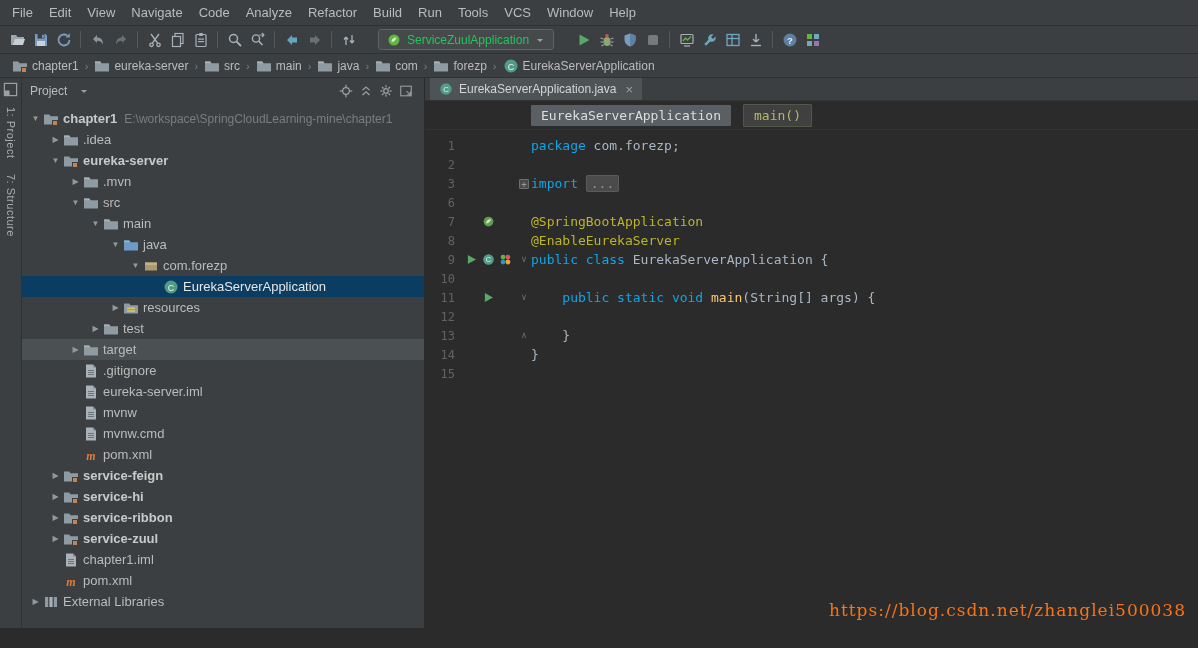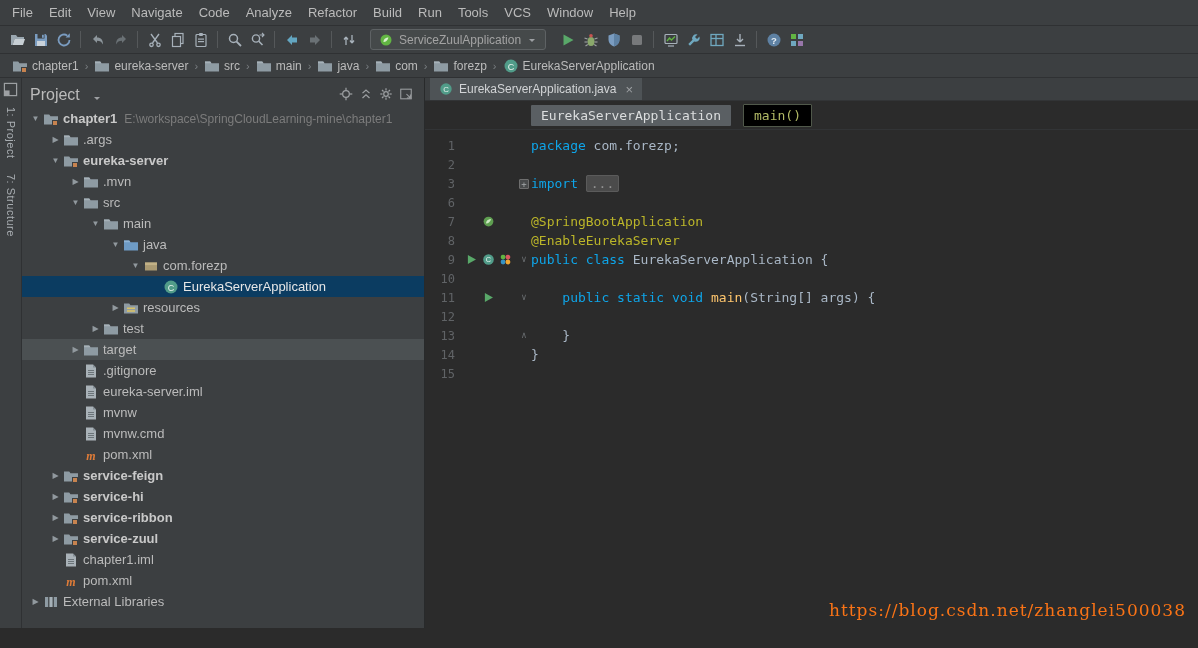--- a/index.html
+++ b/index.html
@@ -6,37 +6,37 @@
   html,body{width:1198px;height:648px;overflow:hidden}
   body{background:#2B2B2B;font-family:"Liberation Sans",sans-serif;color:#BBBBBB;-webkit-font-smoothing:antialiased}
   .app{width:1198px;height:628px;display:flex;flex-direction:column}
 
   
   .menubar{height:26px;background:#3C3F41;display:flex;align-items:center;padding:0 4px;font-size:13px;border-bottom:1px solid #2F3133;flex:none}
   .menu-item{padding:3px 8px;color:#BBBBBB;cursor:default}
   .toolbar{height:28px;background:#3C3F41;display:flex;align-items:center;padding:0 6px;border-bottom:1px solid #2F3133;flex:none}
   .tb-btn{width:23px;height:23px;border:none;background:transparent;display:inline-flex;align-items:center;justify-content:center;flex:none}
   .tb-sep{width:1px;height:17px;background:#55585A;margin:0 5px;flex:none}
-  .combo{height:21px;display:flex;align-items:center;gap:5px;padding:0 7px;margin:0 10px;min-width:172px;border:1px solid #5E6264;border-radius:3px;background:#45494A;font-size:12px;color:#a3a3a3;flex:none}
+  .combo{height:21px;display:flex;align-items:center;gap:5px;padding:0 7px;margin:0 18px;min-width:172px;border:1px solid #5E6264;border-radius:3px;background:#45494A;font-size:12px;color:#22c55e;flex:none}
   .combo-label{flex:1;white-space:nowrap}
   .combo-caret{display:inline-flex;width:12px;height:12px}
   .combo-caret svg{width:100%;height:100%}
   .navbar{height:24px;background:#3C3F41;display:flex;align-items:center;padding:0 10px;font-size:12px;border-bottom:1px solid #2F3133;flex:none}
   .crumb{display:inline-flex;align-items:center;gap:4px;padding:1px 2px;white-space:nowrap}
   .crumb-sep{color:#7A7F82;margin:0 4px;font-size:11px}
 
   
   .main{flex:1;display:flex;min-height:0}
   .stripe{width:22px;background:#3C3F41;border-right:1px solid #2F3133;display:flex;flex-direction:column;align-items:center;padding-top:4px;flex:none}
   .stripe-icon{width:15px;height:15px;display:inline-flex;margin-bottom:10px}
   .stripe-icon svg{width:100%;height:100%}
   .stripe-btn{writing-mode:vertical-rl;font-size:11px;color:#A9AEB2;margin-bottom:16px;letter-spacing:.5px;white-space:nowrap}
 
   .project{width:403px;background:#3C3F41;border-right:1px solid #282A2B;display:flex;flex-direction:column;flex:none}
-  .panel-header{height:26px;display:flex;align-items:flex-end;padding:0 8px;font-size:16px;gap:11px;flex:none}
+  .panel-header{height:26px;display:flex;align-items:center;padding:0 8px;font-size:12px;gap:11px;flex:none}
   .panel-title{color:#BBBBBB}
   .ph-caret{display:inline-flex;width:12px;height:12px}
   .ph-caret svg{width:100%;height:100%}
   .panel-spacer{flex:1}
   .ph-btn{width:20px;height:20px;border:none;background:transparent;display:inline-flex;align-items:center;justify-content:center;flex:none}
   .ph-btn .icn{width:14px;height:14px}
 
   .tree{flex:1;overflow:hidden;font-size:13px;padding-top:4px}
   .tree-row{height:21px;display:flex;align-items:center;white-space:nowrap;cursor:default}
   .tree-row.selected{background:#0B3C61}
@@ -51,21 +51,21 @@
 
   
   .editor{flex:1;display:flex;flex-direction:column;background:#2B2B2B;min-width:0;position:relative}
   .tabbar{height:23px;background:#3C3F41;display:flex;align-items:stretch;padding-left:5px;border-bottom:1px solid #323436;flex:none}
   .tab{background:#4E5356;display:flex;align-items:center;gap:6px;padding:0 9px;font-size:12px;color:#D2D4D6}
   .tab .icn{width:14px;height:14px}
   .tab-close{color:#9DA0A3;font-size:13px;margin-left:3px;line-height:1}
   .crumbsrow{height:29px;display:flex;align-items:center;padding-left:106px;gap:12px;border-bottom:1px solid #323436;flex:none;font-family:"DejaVu Sans Mono",monospace;font-size:13px}
   .chip{padding:3px 10px;border-radius:1px}
   .chip-class{background:#5A5F63;color:#DCDEDF}
-  .chip-method{background:#000000;color:#B3BB66;border:1px solid #50584A}
+  .chip-method{background:#404040;color:#B3BB66;border:1px solid #50584A}
 
   .code{flex:1;position:relative;font-family:"DejaVu Sans Mono",monospace;font-size:13px;padding-top:6px;overflow:hidden}
   .cline{height:19px;display:flex;align-items:center}
   .lnum{width:34px;text-align:right;color:#606366;font-size:12px;flex:none;padding-right:4px}
   .gicons{width:58px;flex:none;display:flex;align-items:center;gap:4px;justify-content:center}
   .g-btn{width:13px;height:13px;display:inline-flex}
   .g-btn svg{width:100%;height:100%}
   .fold{width:14px;flex:none;color:#6A6E71;font-size:9px;text-align:center;line-height:1}
   .plusbox{display:inline-block;width:10px;height:10px;line-height:9px;border:1px solid #6E6E6E;background:#494B4C;color:#A5A8AA;font-size:9px;text-align:center;border-radius:1px}
   .ctext{white-space:pre;position:relative;flex:1;color:#A9B7C6}
@@ -487,21 +487,21 @@
             <span class="t-suffix">E:\workspace\SpringCloudLearning-mine\chapter1</span>
           </div>
           <div class="tree-row" style="padding-left: 26px;">
             <span class="arrow">▶</span>
             <span class="icn t-icon">
               <svg viewBox="0 0 16 16">
                 <path fill="#8E9BA3" d="M1 3.5h5.2l1.3 1.7H15v8.3H1z"></path>
                 <path fill="#A6B1B8" d="M1 3.5h5.2l1.3 1.7H1z"></path>
               </svg>
             </span>
-            <span class="t-label">.args</span>
+            <span class="t-label">.idea</span>
           </div>
           <div class="tree-row" style="padding-left: 26px;">
             <span class="arrow">▼</span>
             <span class="icn t-icon">
               <svg viewBox="0 0 16 16">
                 <path fill="#8E9BA3" d="M1 3.5h5.2l1.3 1.7H15v8.3H1z"></path>
                 <rect x="9" y="9" width="6" height="6" fill="#3C3F41"></rect>
                 <rect x="10" y="10" width="4" height="4" fill="#C7834F"></rect>
               </svg>
             </span>

